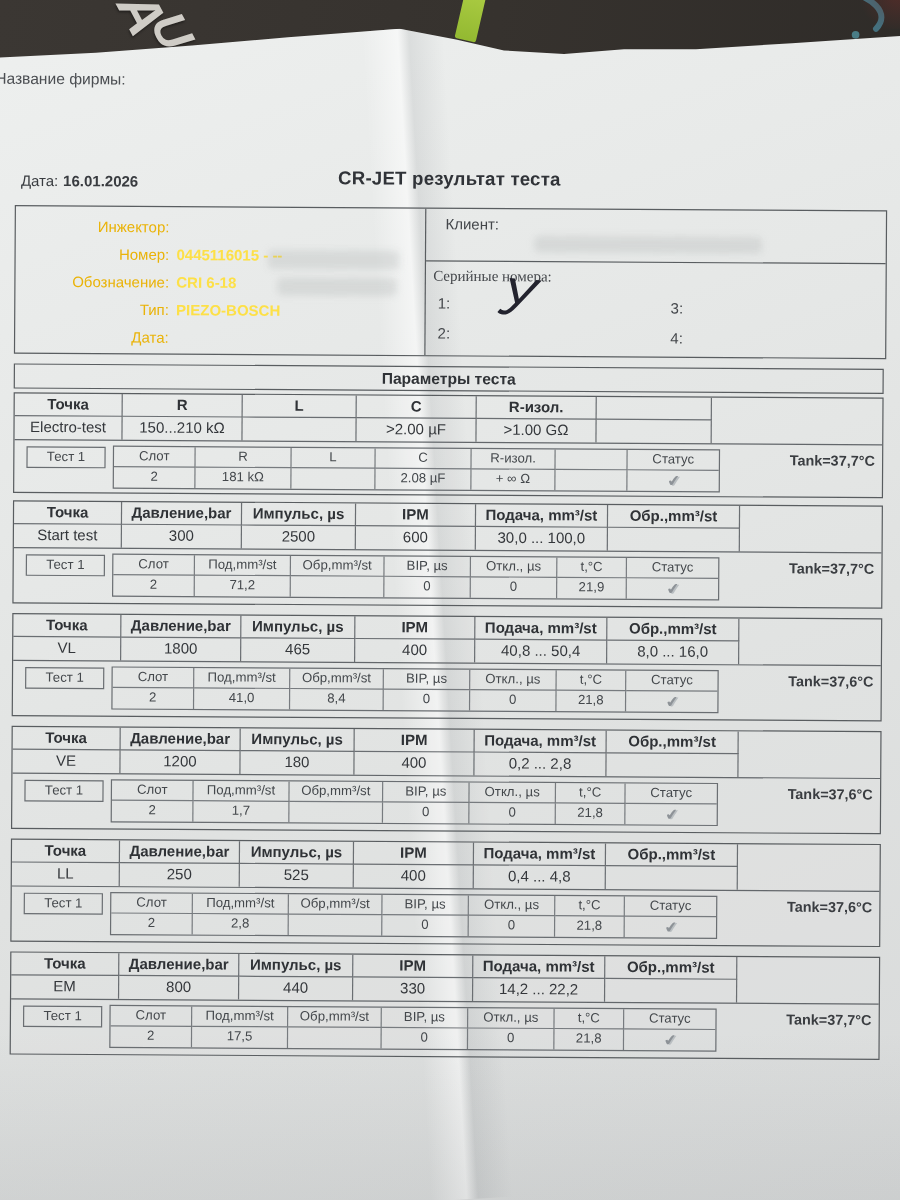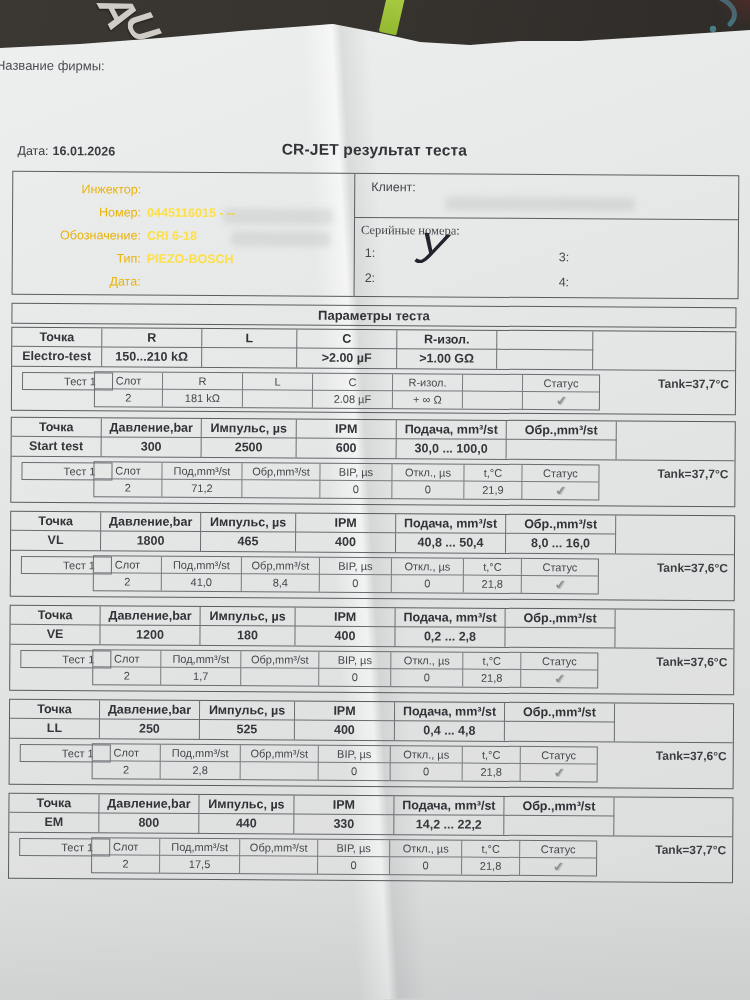--- a/index.html
+++ b/index.html
@@ -63,25 +63,25 @@
 
   
   .block{position:absolute;left:13px;width:725px;border:1.5px solid #595d60;
     box-sizing:border-box;background:rgba(255,255,255,.06);}
   .mgrid{display:grid;grid-auto-rows:19px;border-bottom:1.2px solid #63676b;}
   .egrid{grid-template-columns:90px 100px 95px 100px 100px 96px 1fr;}
   .pgrid{grid-template-columns:90px 100px 95px 100px 110px 110px 1fr;}
   .mh,.md{font-size:12.5px;text-align:center;line-height:19px;
     border-right:1.1px solid #6a6e72;white-space:nowrap;overflow:hidden;}
   .mh{font-weight:bold;color:#2f3236;border-bottom:1.1px solid #6a6e72;}
-  .md{font-weight:bold;color:#34373b;}
+  .md{font-weight:normal;color:#34373b;}
   .mspan{grid-column:7;grid-row:1 / span 2;}
   .subrow{position:relative;height:44px;margin-top:4px;}
   .testbox{position:absolute;left:10px;top:1px;width:64px;height:16px;border:1.2px solid #6a6e72;
-    font-size:11px;text-align:center;line-height:16px;color:#44484c;padding-left:25px;}
+    font-size:11px;text-align:center;line-height:16px;color:#44484c;}
   .sgrid{position:absolute;left:82px;top:0;display:grid;grid-auto-rows:17px;
     border:1.2px solid #6a6e72;}
   .esub{grid-template-columns:68px 80px 70px 80px 70px 60px 76px;}
   .psub{grid-template-columns:68px 80px 78px 72px 72px 58px 76px;}
   .sh,.sv{font-size:11px;text-align:center;line-height:17px;color:#44484c;
     border-right:1.1px solid #777b7f;white-space:nowrap;overflow:hidden;}
   .sh{border-bottom:1.1px solid #777b7f;}
   .sh:nth-child(7),.sv:nth-child(14){border-right:none;}
   .sgrid > :nth-child(7){border-right:none;}
   .check{color:#8d9297;font-size:13px;display:inline-block;transform:rotate(-6deg);

